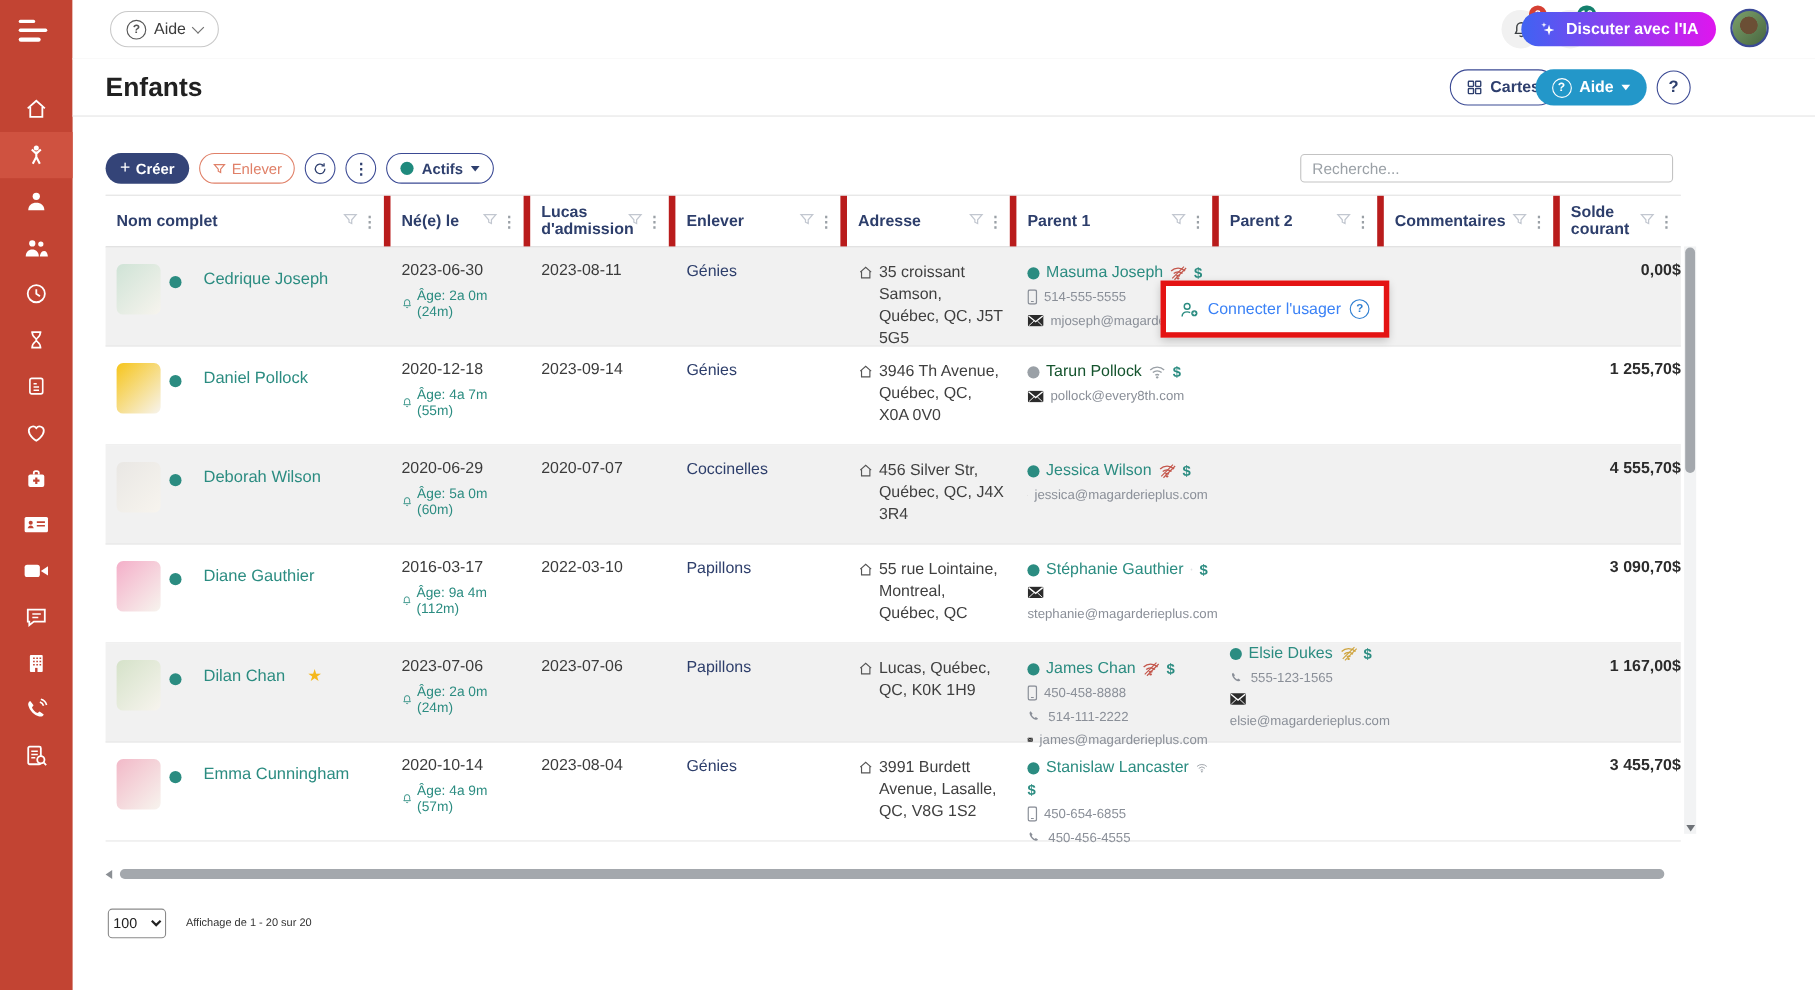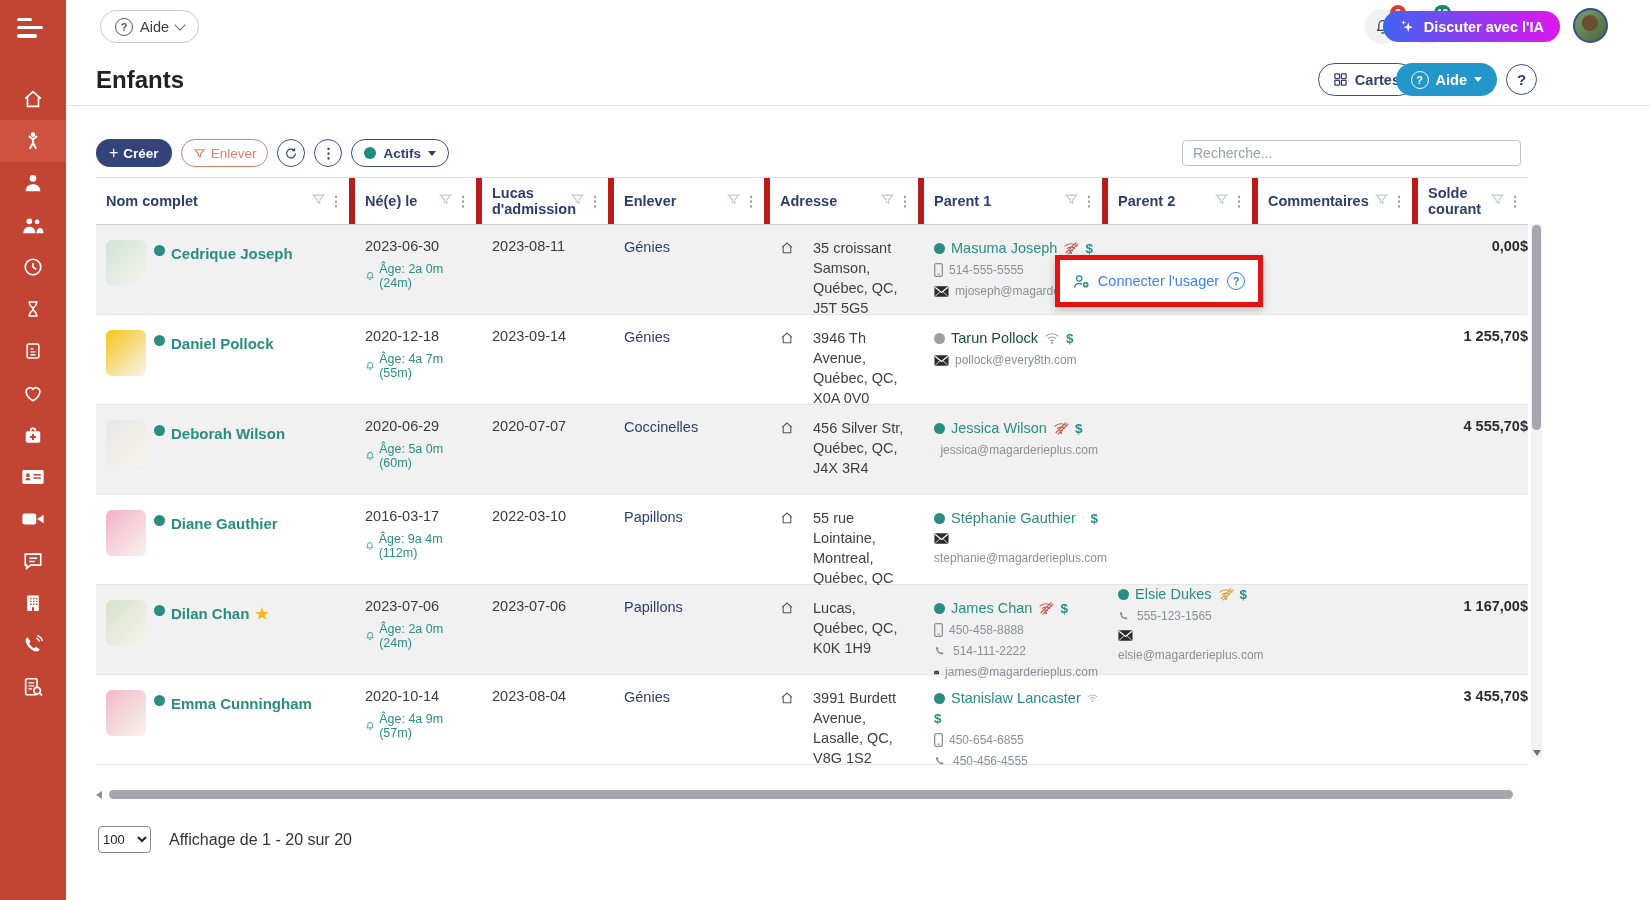--- a/index.html
+++ b/index.html
@@ -51,28 +51,28 @@
   #thead{height:46px;border-bottom:1px solid #cfcfcf;background:#fff;}
   .hcell{position:relative;display:flex;align-items:center;justify-content:space-between;padding:0 6px 0 10px;border-right:6px solid #b91c1c;color:#2d3e6b;font-size:14.5px;font-weight:bold;line-height:16px;box-sizing:border-box;}
   .hcell:last-child{border-right:none;}
   .hicons{display:flex;align-items:center;gap:3px;flex-shrink:0;}
   .vdots{color:#9aa0a6;font-size:14px;font-weight:bold;letter-spacing:0;cursor:pointer;line-height:14px;}
   .trow{height:90px;border-bottom:1px solid #e6e6e6;position:relative;box-sizing:border-box;}
   .trow.shaded{background:#f1f1f1;}
   .cell{padding:13px 10px 0 10px;box-sizing:border-box;overflow:visible;}
   .namecell{display:flex;align-items:flex-start;gap:8px;padding-top:15px;}
   .photo{width:40px;height:46px;border-radius:6px;flex-shrink:0;}
-  .nline{display:flex;align-items:flex-start;gap:6px;margin-top:5px;font-weight:bold;}
+  .nline{display:flex;align-items:flex-end;gap:20px;margin-top:5px;}
   .cdot{width:11px;height:11px;border-radius:50%;background:#2b8c81;flex-shrink:0;}
   .cname{color:#2b8c81;font-size:15px;cursor:pointer;white-space:nowrap;}
   .star{color:#f5b81c;font-size:15px;}
   .dateval{color:#3b3b3b;font-size:14.5px;}
   .ageline{display:flex;align-items:center;gap:4px;margin-top:8px;color:#2b8c81;font-size:12.5px;}
   .groupval{color:#2d3e6b;font-size:14.5px;}
-  .addr{display:flex;gap:19px;color:#3f3f3f;font-size:14.5px;line-height:20px;}
+  .addr{display:flex;gap:5px;color:#3f3f3f;font-size:14.5px;line-height:20px;}
   .addr svg{margin-top:3px;flex-shrink:0;}
   .pline{display:flex;align-items:center;gap:6px;white-space:nowrap;}
   .pname{color:#2b8c81;font-size:14.5px;cursor:pointer;}
   .pname.muted,.cdot.muted{color:#14532d;}
   .cdot.muted{background:#9aa0a6;}
   .dollar{color:#2b8c81;font-weight:bold;font-size:13.5px;cursor:pointer;}
   .contact{display:flex;align-items:center;gap:6px;margin-top:7px;color:#8a8f98;font-size:12px;white-space:nowrap;}
   .balance{text-align:right;font-weight:bold;color:#2b2b2b;font-size:14.5px;padding-right:0;}
   
   #overlay{position:absolute;left:959px;top:30px;width:208px;height:52px;border:5px solid #e41313;background:#fff;box-sizing:border-box;display:flex;align-items:center;justify-content:center;gap:8px;box-shadow:0 3px 8px rgba(0,0,0,.22);cursor:pointer;z-index:5;}
@@ -81,21 +81,21 @@
   
   #vscroll{position:absolute;left:1531px;top:224px;width:11px;height:534px;background:#f2f3f4;}
   #vthumb{position:absolute;left:1px;top:1px;width:9px;height:205px;background:#a4a8ad;border-radius:5px;cursor:grab;}
   #varrow{position:absolute;left:1.5px;bottom:2px;width:0;height:0;border-left:4px solid transparent;border-right:4px solid transparent;border-top:6px solid #6e7277;}
   #hscroll{position:absolute;left:96px;top:790px;width:1443px;height:11px;}
   #harrow{position:absolute;left:0;top:1px;width:0;height:0;border-top:4.5px solid transparent;border-bottom:4.5px solid transparent;border-right:6px solid #8b8f94;}
   #hthumb{position:absolute;left:13px;top:0;width:1404px;height:9px;background:#a4a8ad;border-radius:5px;cursor:grab;}
   
   #pagination{position:absolute;left:98px;top:826px;display:flex;align-items:center;gap:18px;}
   #page-size{width:53px;height:27px;border:1px solid #8a8a8a;border-radius:4px;font-size:13px;font-family:inherit;color:#222;background:#fff;cursor:pointer;}
-  #page-summary{font-size:16px;color:#333;}
+  #page-summary{font-size:10px;color:#333;}
 </style>
 </head>
 <body>
 
 <div id="page">
 
   <nav id="sidebar">
     <div id="menu-btn">
         <span></span>
         <span></span>
@@ -633,20 +633,21 @@
                 <path d="M1.5 2l10.5 8.5L22.5 2" fill="none" stroke="#fff" stroke-width="2"></path>
                 <path d="M2 16.5l7.5-7M22 16.5l-7.5-7" stroke="#fff" stroke-width="1.4"></path>
               </svg>
             </div>
             <div class="contact">
               <span>stephanie@magarderieplus.com</span>
             </div>
           </div>
     <div class="cell"></div>
     <div class="cell"></div>
+    <div class="cell balance">3 090,70$</div>
         </div>
         <div class="trow tgrid shaded">
           <div class="cell namecell">
       <div class="photo" style="background:linear-gradient(135deg,#d5e2c9,#f7f4ee);"></div>
       <div class="nline">
               <span class="cdot"></span>
               <span class="cname">Dilan Chan</span>
               <span class="star">★</span>
             </div>
     </div>

